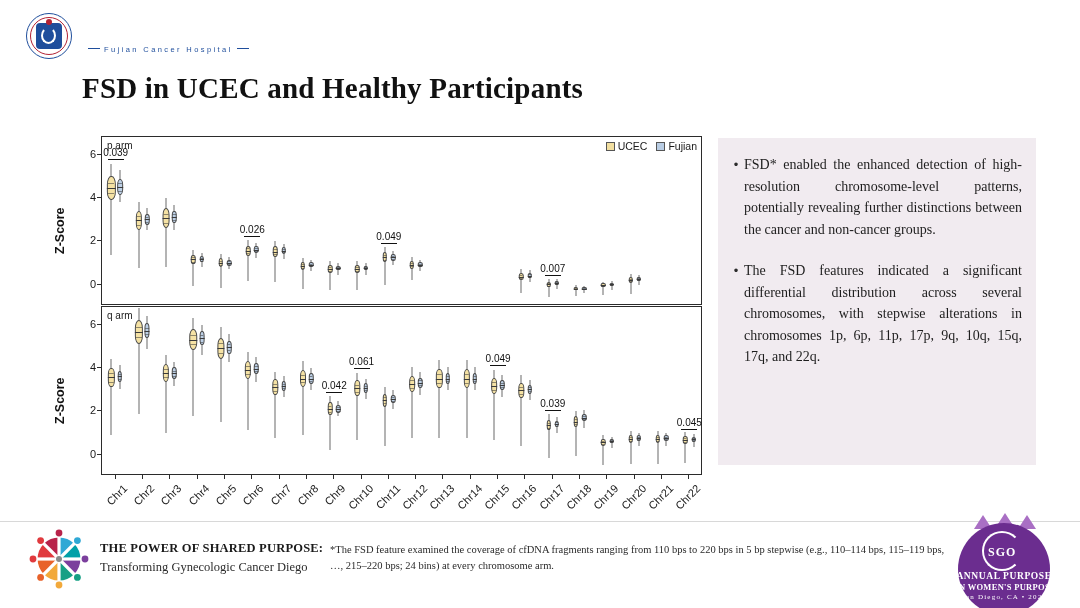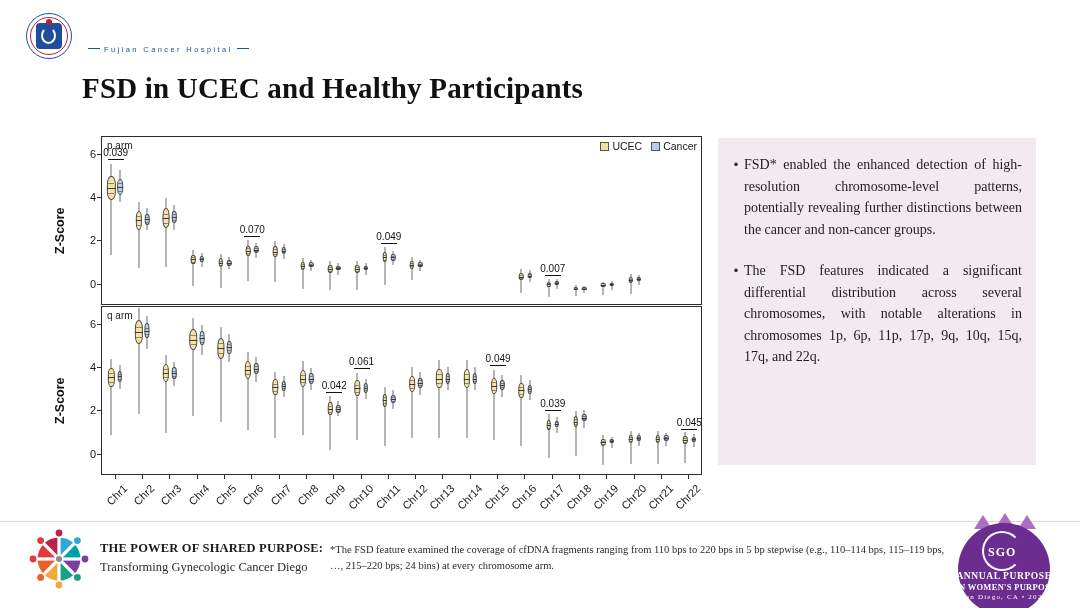--- a/index.html
+++ b/index.html
@@ -289,21 +289,21 @@
 
   <div class="panel" id="panel-p">
     <div class="panel-tag">p arm</div>
     <div id="chart-legend">
       <span class="legend-item">
         <span class="legend-swatch sw-ucec"></span>
         <span>UCEC</span>
       </span>
       <span class="legend-item">
         <span class="legend-swatch sw-healthy"></span>
-        <span>Cancer</span>
+        <span>Fujian</span>
       </span>
     </div>
     <div class="plot-area" id="plot-p">
         <div class="violin" style="left: 9.45909px; top: 0px; width: 0px; height: 169px;">
           <div class="vtail" style="top: 27.0833px; height: 91px;"></div>
           <div class="vbody ucec" style="top: 39px; height: 23.8333px; width: 8.25px; border-radius: 50% / 35%;"></div>
           <div class="vmid" style="top: 50.9167px; width: 8.25px;"></div>
           <div class="vmid" style="top: 45.5542px; width: 5.94px; opacity: 0.55;"></div>
           <div class="vmid" style="top: 56.2792px; width: 5.94px; opacity: 0.55;"></div>
         </div>
@@ -534,21 +534,21 @@
         <div class="violin" style="left: 536.905px; top: 0px; width: 0px; height: 169px;">
           <div class="vtail" style="top: 137.583px; height: 10.8333px;"></div>
           <div class="vbody healthy" style="top: 139.75px; height: 4.33333px; width: 4.5px; border-radius: 50% / 35%;"></div>
           <div class="vmid" style="top: 141.917px; width: 4.5px;"></div>
           <div class="vmid" style="top: 140.942px; width: 3.24px; opacity: 0.55;"></div>
           <div class="vmid" style="top: 142.892px; width: 3.24px; opacity: 0.55;"></div>
         </div>
         <div class="pval-bar" style="left: 13.6591px; top: 21.7px; width: 16px;"></div>
         <div class="pval" style="left: 13.6591px; top: 9.7px;">0.039</div>
         <div class="pval-bar" style="left: 150.25px; top: 99.31px; width: 16px;"></div>
-        <div class="pval" style="left: 150.25px; top: 87.31px;">0.070</div>
+        <div class="pval" style="left: 150.25px; top: 87.31px;">0.026</div>
         <div class="pval-bar" style="left: 286.841px; top: 105.81px; width: 16px;"></div>
         <div class="pval" style="left: 286.841px; top: 93.81px;">0.049</div>
         <div class="pval-bar" style="left: 450.75px; top: 138.18px; width: 16px;"></div>
         <div class="pval" style="left: 450.75px; top: 126.18px;">0.007</div>
       </div>
   </div>
 
   <div class="panel" id="panel-q">
     <div class="panel-tag">q arm</div>
     <div class="plot-area" id="plot-q">
@@ -921,21 +921,21 @@
     </div>
 </div>
 
 <div id="bullets-panel">
   <div class="bullet-row">
     <div class="bullet-dot">•</div>
     <div class="bullet-text">FSD* enabled the enhanced detection of high-resolution chromosome-level patterns, potentially revealing further distinctions between the cancer and non-cancer groups.</div>
   </div>
   <div class="bullet-row">
     <div class="bullet-dot">•</div>
-    <div class="bullet-text">The FSD features indicated a significant differential distribution across several chromosomes, with notable alterations in chromosomes 1p, 6p, 11p, 17p, 9q, 10q, 15q, 17q, and 22q.</div>
+    <div class="bullet-text">The FSD features indicated a significant differential distribution across several chromosomes, with stepwise alterations in chromosomes 1p, 6p, 11p, 17p, 9q, 10q, 15q, 17q, and 22q.</div>
   </div>
 </div>
 
 <div id="footer-rule"></div>
 
 <div id="pinwheel">
   <svg width="62" height="62" viewBox="0 0 62 62">
     <g transform="translate(31,31)">
       <path d="M0,0 L0,-23 A23,23 0 0,1 16.3,-16.3 Z" fill="#2fa8d5"></path>
       <path d="M0,0 L16.3,-16.3 A23,23 0 0,1 23,0 Z" fill="#00a0a8"></path>

